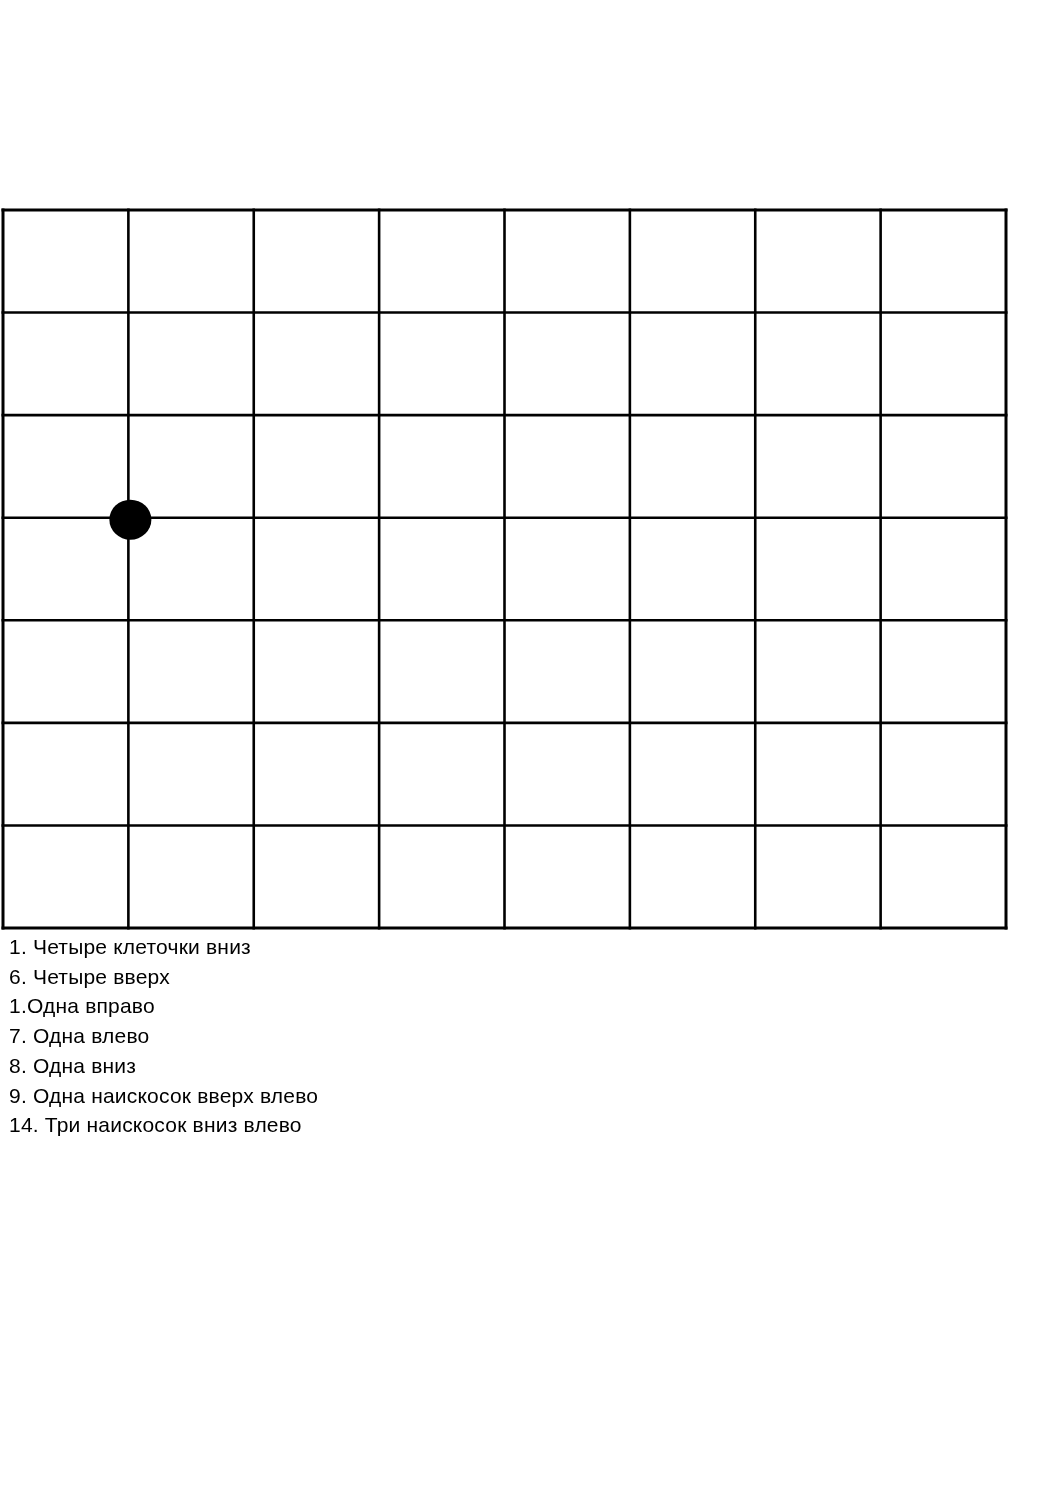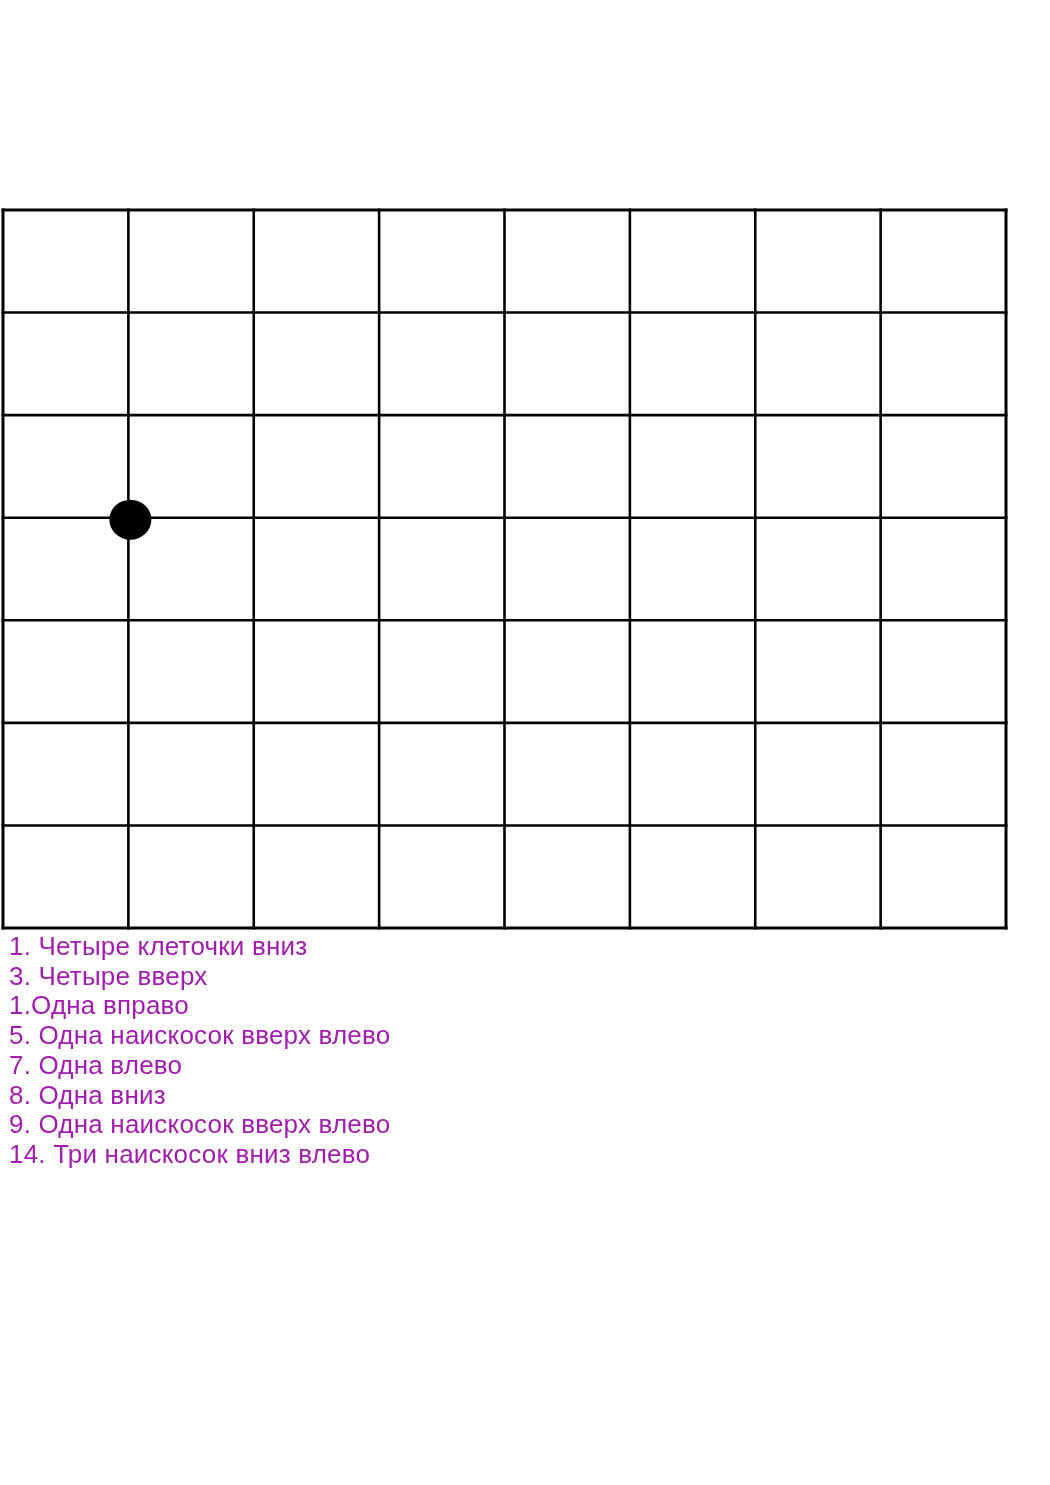--- a/index.html
+++ b/index.html
@@ -19,22 +19,22 @@
     position: absolute;
     left: 0;
     top: 207px;
     width: 1010px;
     height: 724px;
   }
   .instructions {
     position: absolute;
     left: 9px;
     top: 932px;
-    color: #a21caf;
-    font-size: 26px;
+    color: #000000;
+    font-size: 21px;
     line-height: 29.7px;
     letter-spacing: 0.2px;
   }
   .instruction-item {
     white-space: nowrap;
   }
 </style>
 </head>
 <body>
 
@@ -58,22 +58,21 @@
         <line x1="1.5" y1="413.2857142857143" x2="1007.5" y2="413.2857142857143" stroke="#000000" stroke-width="2.6"></line>
         <line x1="1.5" y1="515.8571428571429" x2="1007.5" y2="515.8571428571429" stroke="#000000" stroke-width="2.6"></line>
         <line x1="1.5" y1="618.4285714285714" x2="1007.5" y2="618.4285714285714" stroke="#000000" stroke-width="2.6"></line>
         <line x1="1.5" y1="721" x2="1007.5" y2="721" stroke="#000000" stroke-width="3"></line>
       </g>
     <ellipse id="start-dot" rx="21" ry="20" cx="130.375" cy="312.7142857142857" fill="#000000"></ellipse>
   </svg>
 
   <div class="instructions">
       <div class="instruction-item">1. Четыре клеточки вниз</div>
-      <div class="instruction-item">3. Четыре вверх</div>
+      <div class="instruction-item">6. Четыре вверх</div>
       <div class="instruction-item">1.Одна вправо</div>
-      <div class="instruction-item">5. Одна наискосок вверх влево</div>
       <div class="instruction-item">7. Одна влево</div>
       <div class="instruction-item">8. Одна вниз</div>
       <div class="instruction-item">9. Одна наискосок вверх влево</div>
       <div class="instruction-item">14. Три наискосок вниз влево</div>
     </div>
 
 </div>
 
 </body></html>

